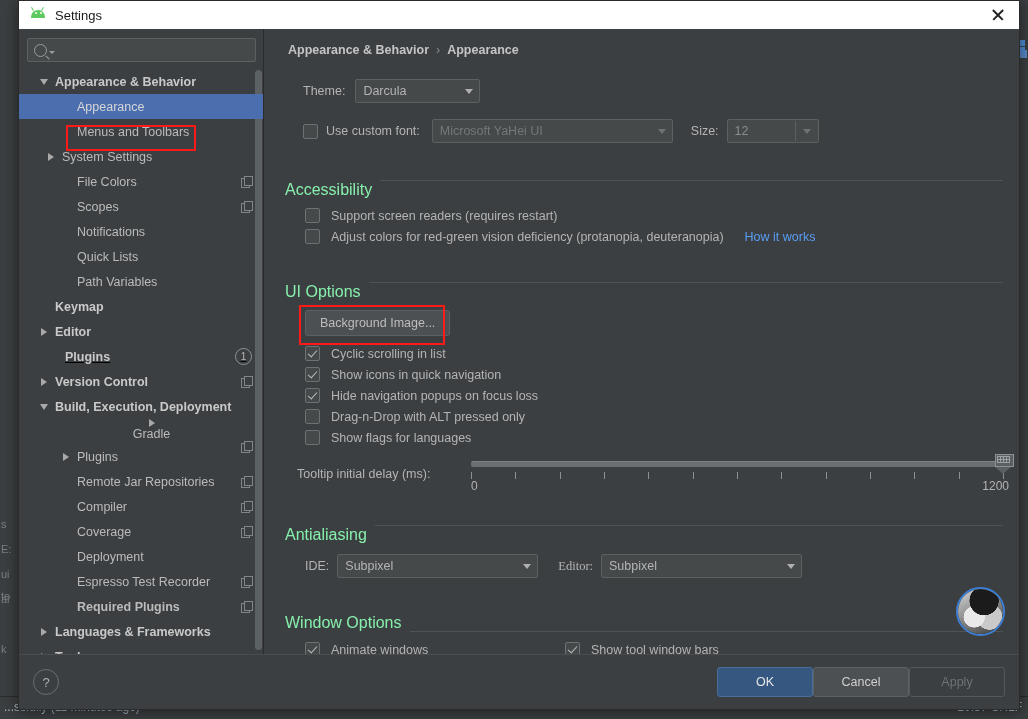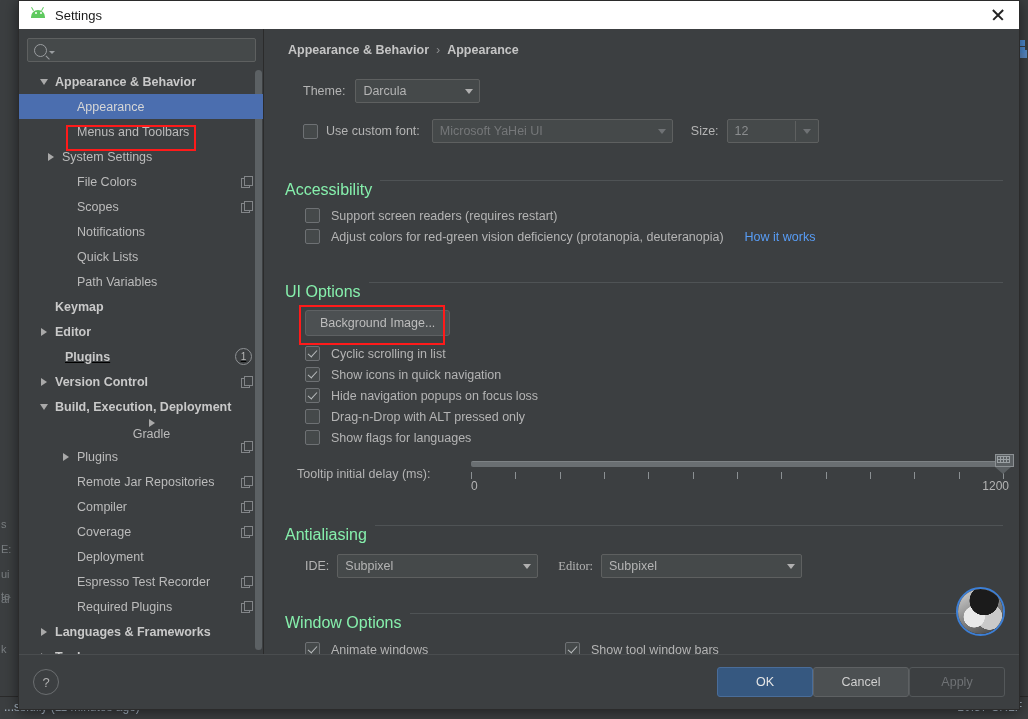--- a/index.html
+++ b/index.html
@@ -285,21 +285,21 @@
           </div>
           <div class="tree-row lvl1" style="padding-left: 36px;">
             <span class="arrow-slot"></span>
             <span class="tree-label">Deployment</span>
           </div>
           <div class="tree-row lvl1" style="padding-left: 36px;">
             <span class="arrow-slot"></span>
             <span class="tree-label">Espresso Test Recorder</span>
             <span class="copy-icon"></span>
           </div>
-          <div class="tree-row lvl1" style="padding-left: 36px;">
+          <div class="tree-row lvl1" style="padding-left: 36px; font-weight: bold;">
             <span class="arrow-slot"></span>
             <span class="tree-label">Required Plugins</span>
             <span class="copy-icon"></span>
           </div>
           <div class="tree-row lvl0" style="padding-left: 14px;">
             <span class="arrow-slot">
               <i class="arrow"></i>
             </span>
             <span class="tree-label">Languages &amp; Frameworks</span>
           </div>
@@ -443,21 +443,21 @@
         </div>
         <span class="lbl" style="margin-left:12px;font-family:Liberation Serif, serif;">Editor:</span>
         <div class="combo" style="width:192px;">
           <span class="val">Subpixel</span>
           <span class="cbtn">
               <i class="caret"></i>
             </span>
         </div>
       </div>
 
-      <div class="sect" style="margin-top:16px;padding-left:5px;">
+      <div class="sect" style="margin-top:16px;padding-left:5px;align-items:flex-end;">
         <span class="st">Window Options</span>
         <span class="line"></span>
       </div>
       <div class="row" style="padding-left:25px;margin-top:7px;align-items:flex-start;">
         <div style="width:260px;" id="winopt-left">
             <div class="cbx-row">
               <span class="cbx checked"></span>
               <span class="t">Animate windows</span>
             </div>
             <div class="cbx-row">

